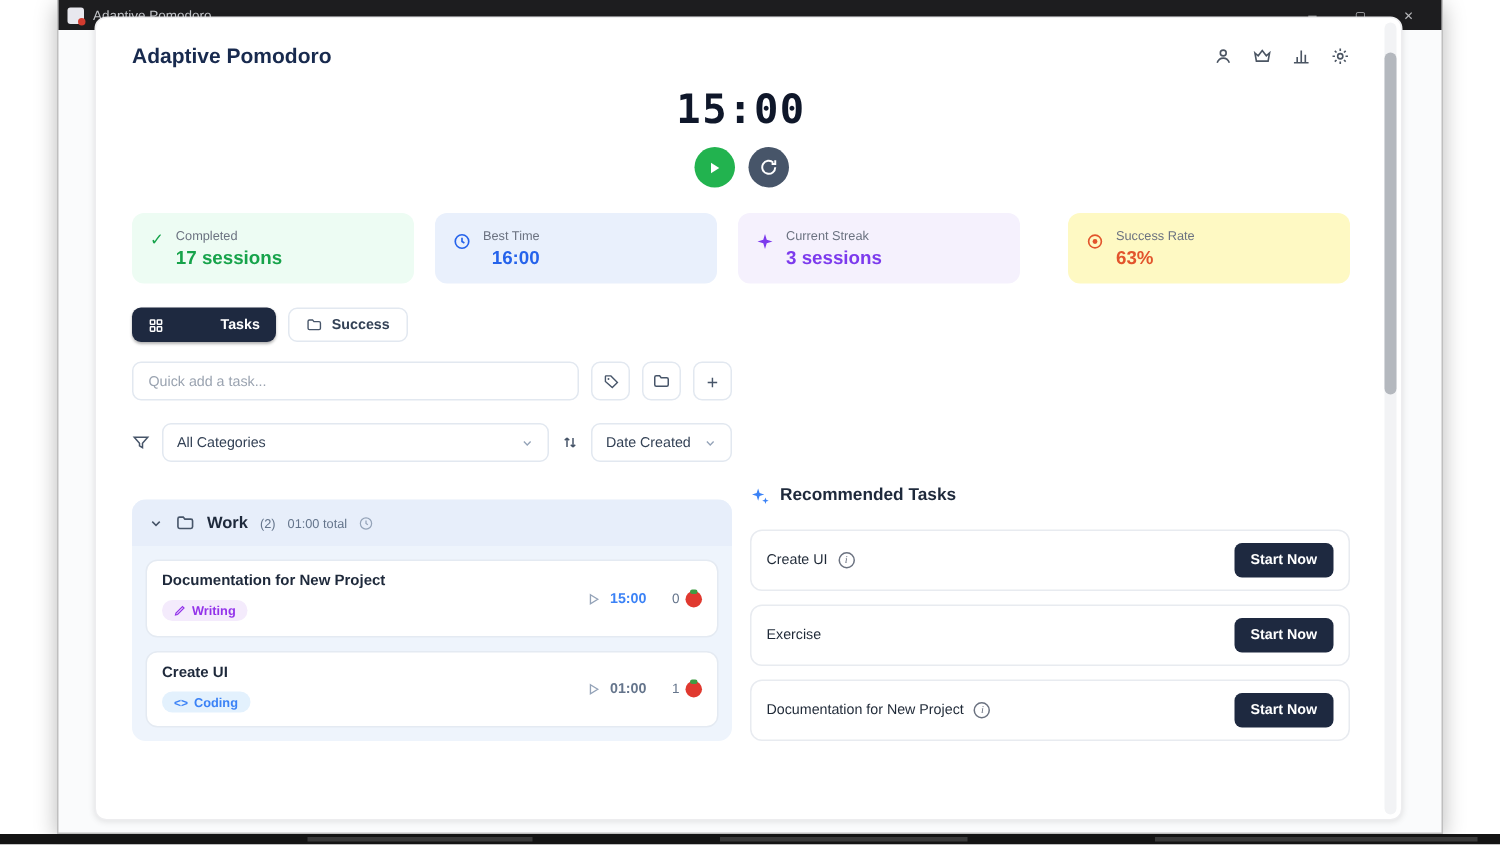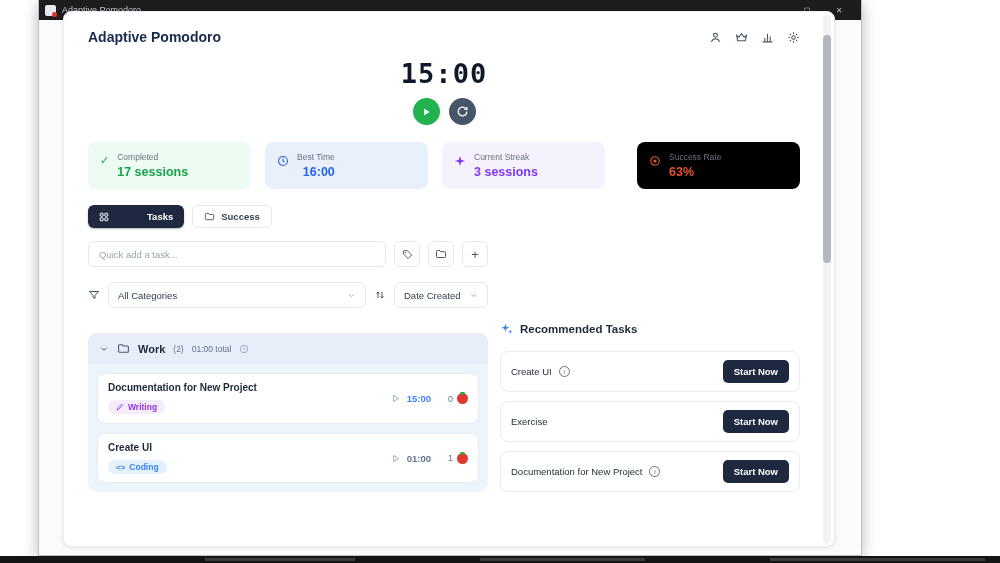--- a/index.html
+++ b/index.html
@@ -6,21 +6,21 @@
   html,body { width:1000px; height:563px; }
   body {
     font-family:"Liberation Sans", sans-serif;
     background:#ffffff; position:relative; overflow:hidden;
     color:#1e293b;
   }
   svg { display:block; }
 
   
   .window {
-    position:absolute; left:38px; top:0; width:824px; height:556px;
+    position:absolute; left:38px; top:0; width:924px; height:556px;
     background:#fafbfc; border:1px solid #bfbfbf; border-top:none;
     box-shadow:0 3px 14px rgba(0,0,0,.28);
   }
   .titlebar {
     height:20px; background:#1d1d1f; display:flex; align-items:center; padding:0 6px;
   }
   .app-icon {
     width:11px; height:11px; background:#e8e8ee; border-radius:2px; position:relative; flex:0 0 auto;
   }
   .app-icon::after {
@@ -262,21 +262,21 @@
         <span class="stat-icon" style="color: rgb(124, 58, 237);">
           <svg width="12" height="12" viewBox="0 0 24 24">
               <path d="M12 2l2.3 7.7L22 12l-7.7 2.3L12 22l-2.3-7.7L2 12l7.7-2.3L12 2z" fill="currentColor"></path>
             </svg>
         </span>
         <div>
           <div class="stat-label">Current Streak</div>
           <div class="stat-value" style="color: rgb(124, 58, 237);">3 sessions</div>
         </div>
       </div>
-      <div class="stat-card" style="background: #000000; margin-left: 18px;">
+      <div class="stat-card" style="background: #fef9c3; margin-left: 18px;">
         <span class="stat-icon" style="color: rgb(226, 84, 44);">
           <svg width="12" height="12" viewBox="0 0 24 24" fill="none" stroke="currentColor" stroke-width="2.2">
               <circle cx="12" cy="12" r="8.5"></circle>
               <circle cx="12" cy="12" r="3.2" fill="currentColor" stroke="none"></circle>
             </svg>
         </span>
         <div>
           <div class="stat-label">Success Rate</div>
           <div class="stat-value" style="color: rgb(226, 84, 44);">63%</div>
         </div>

